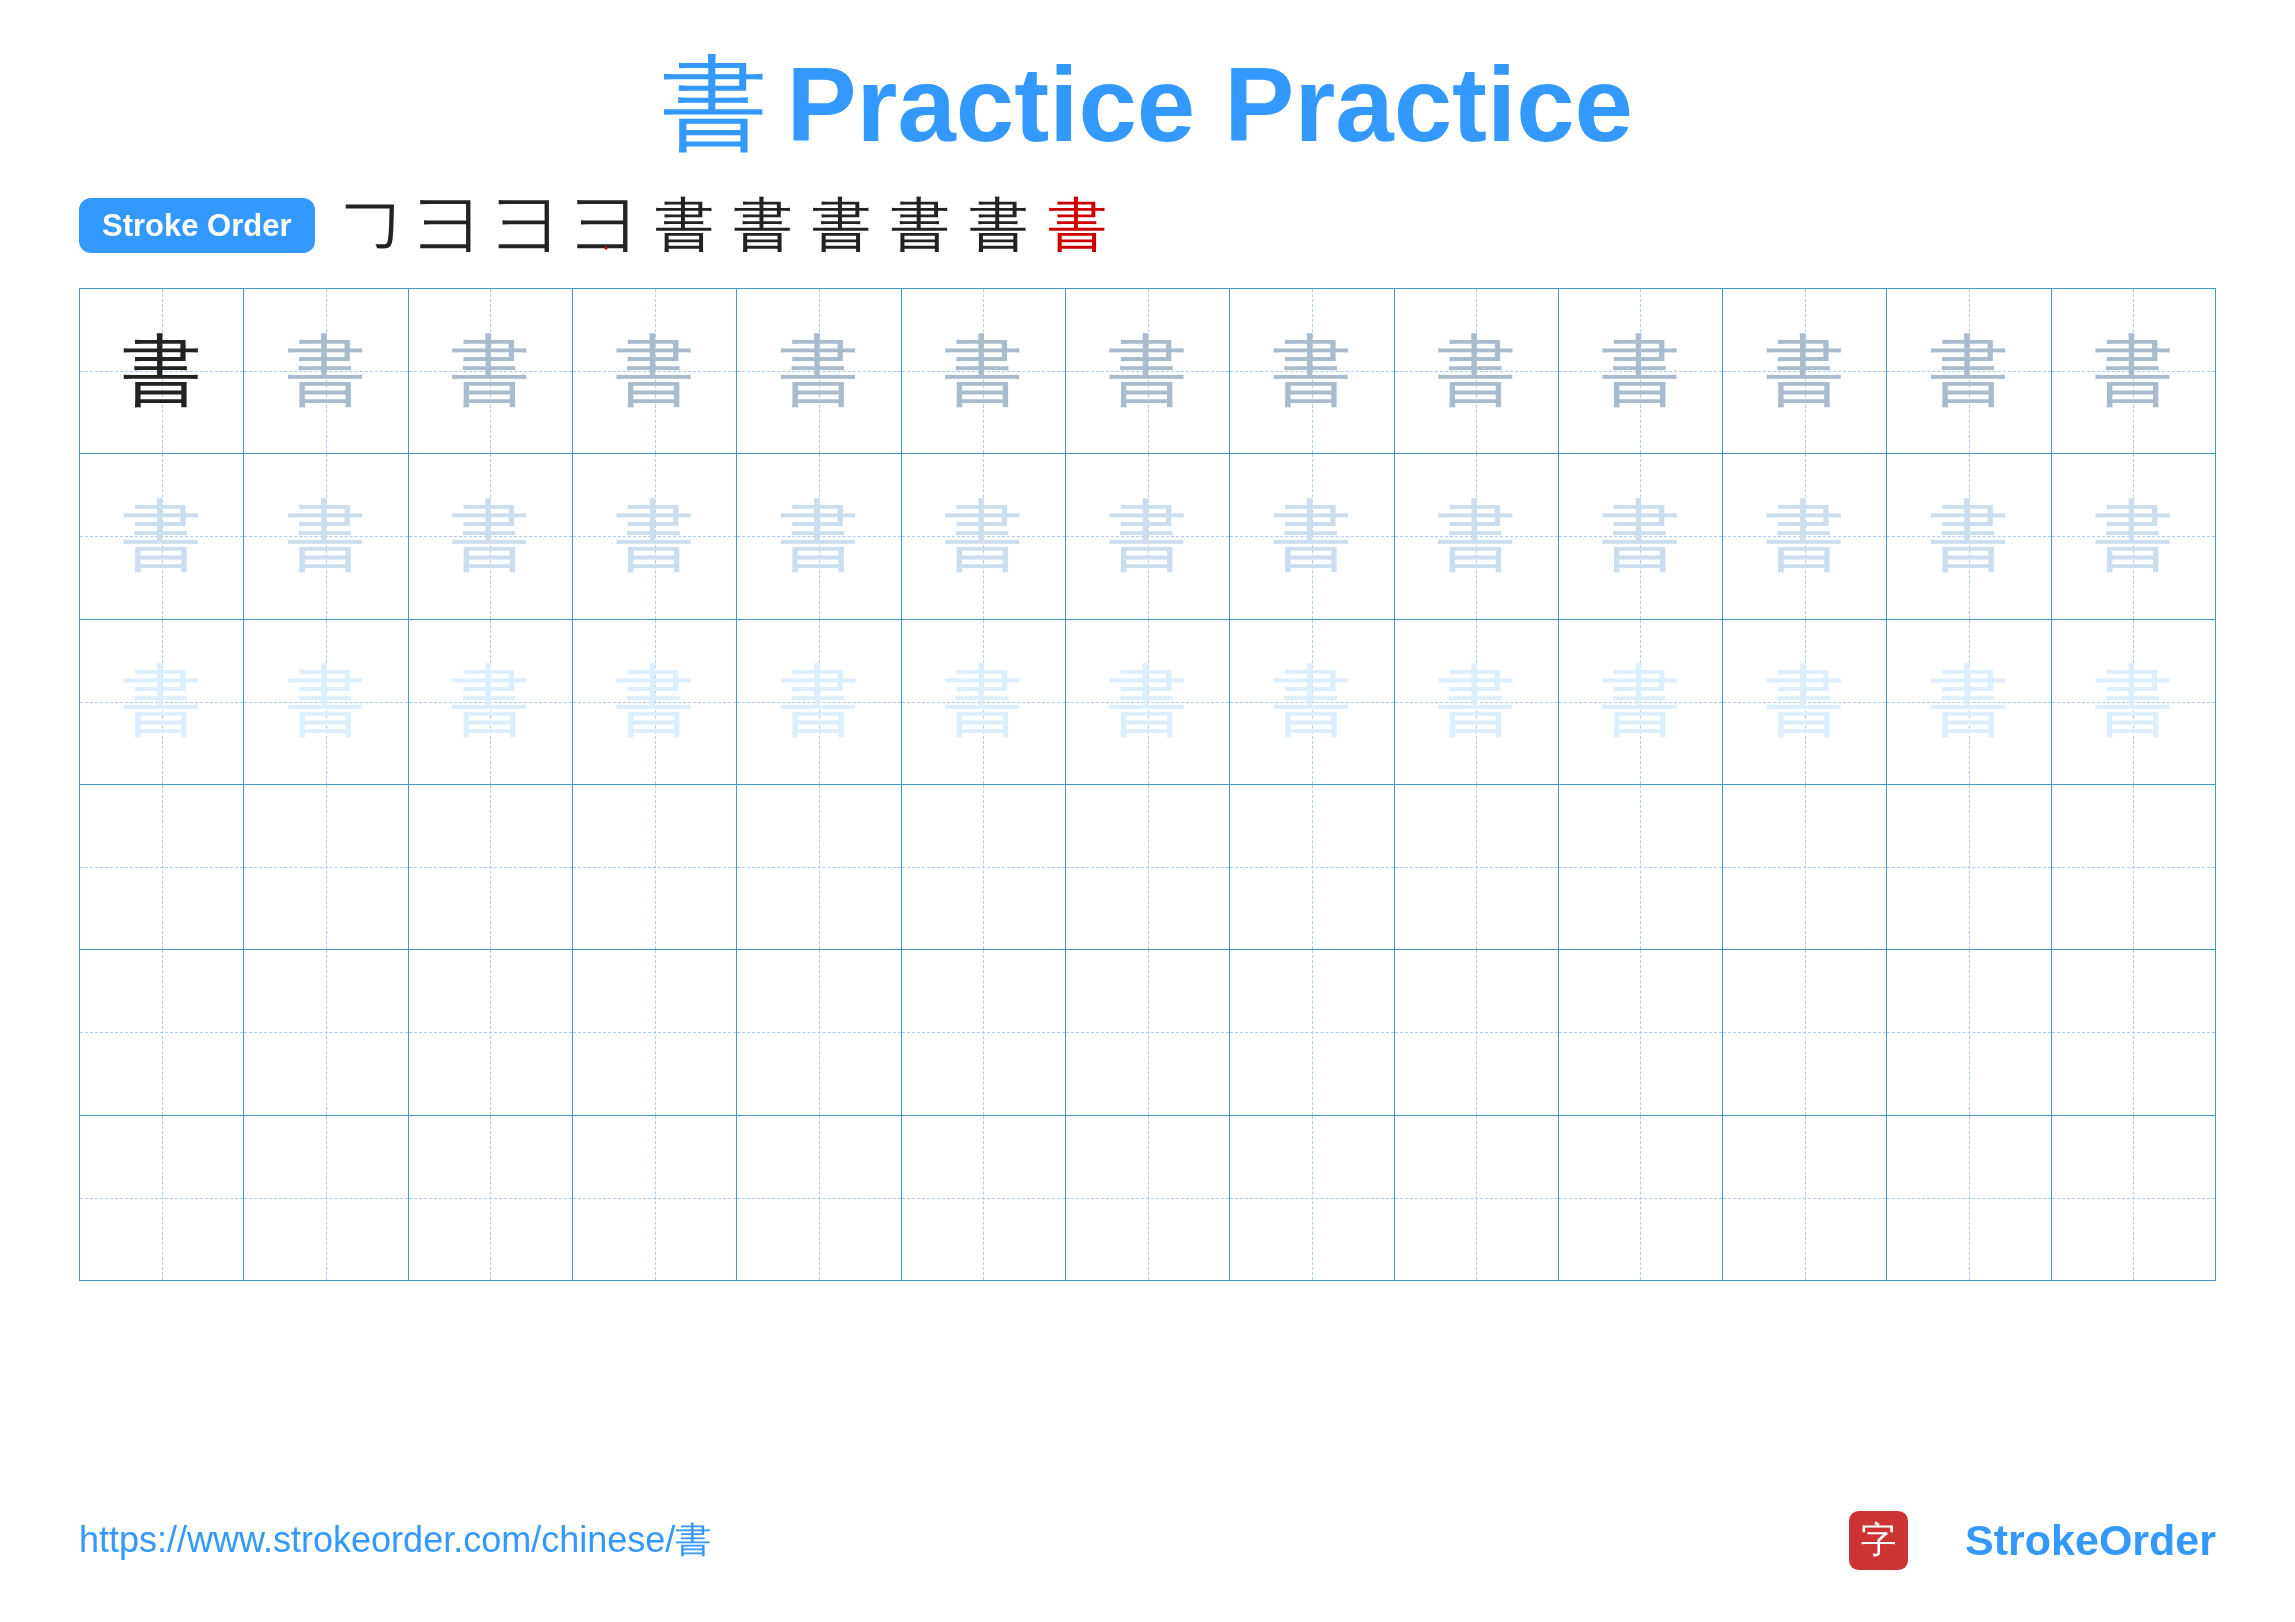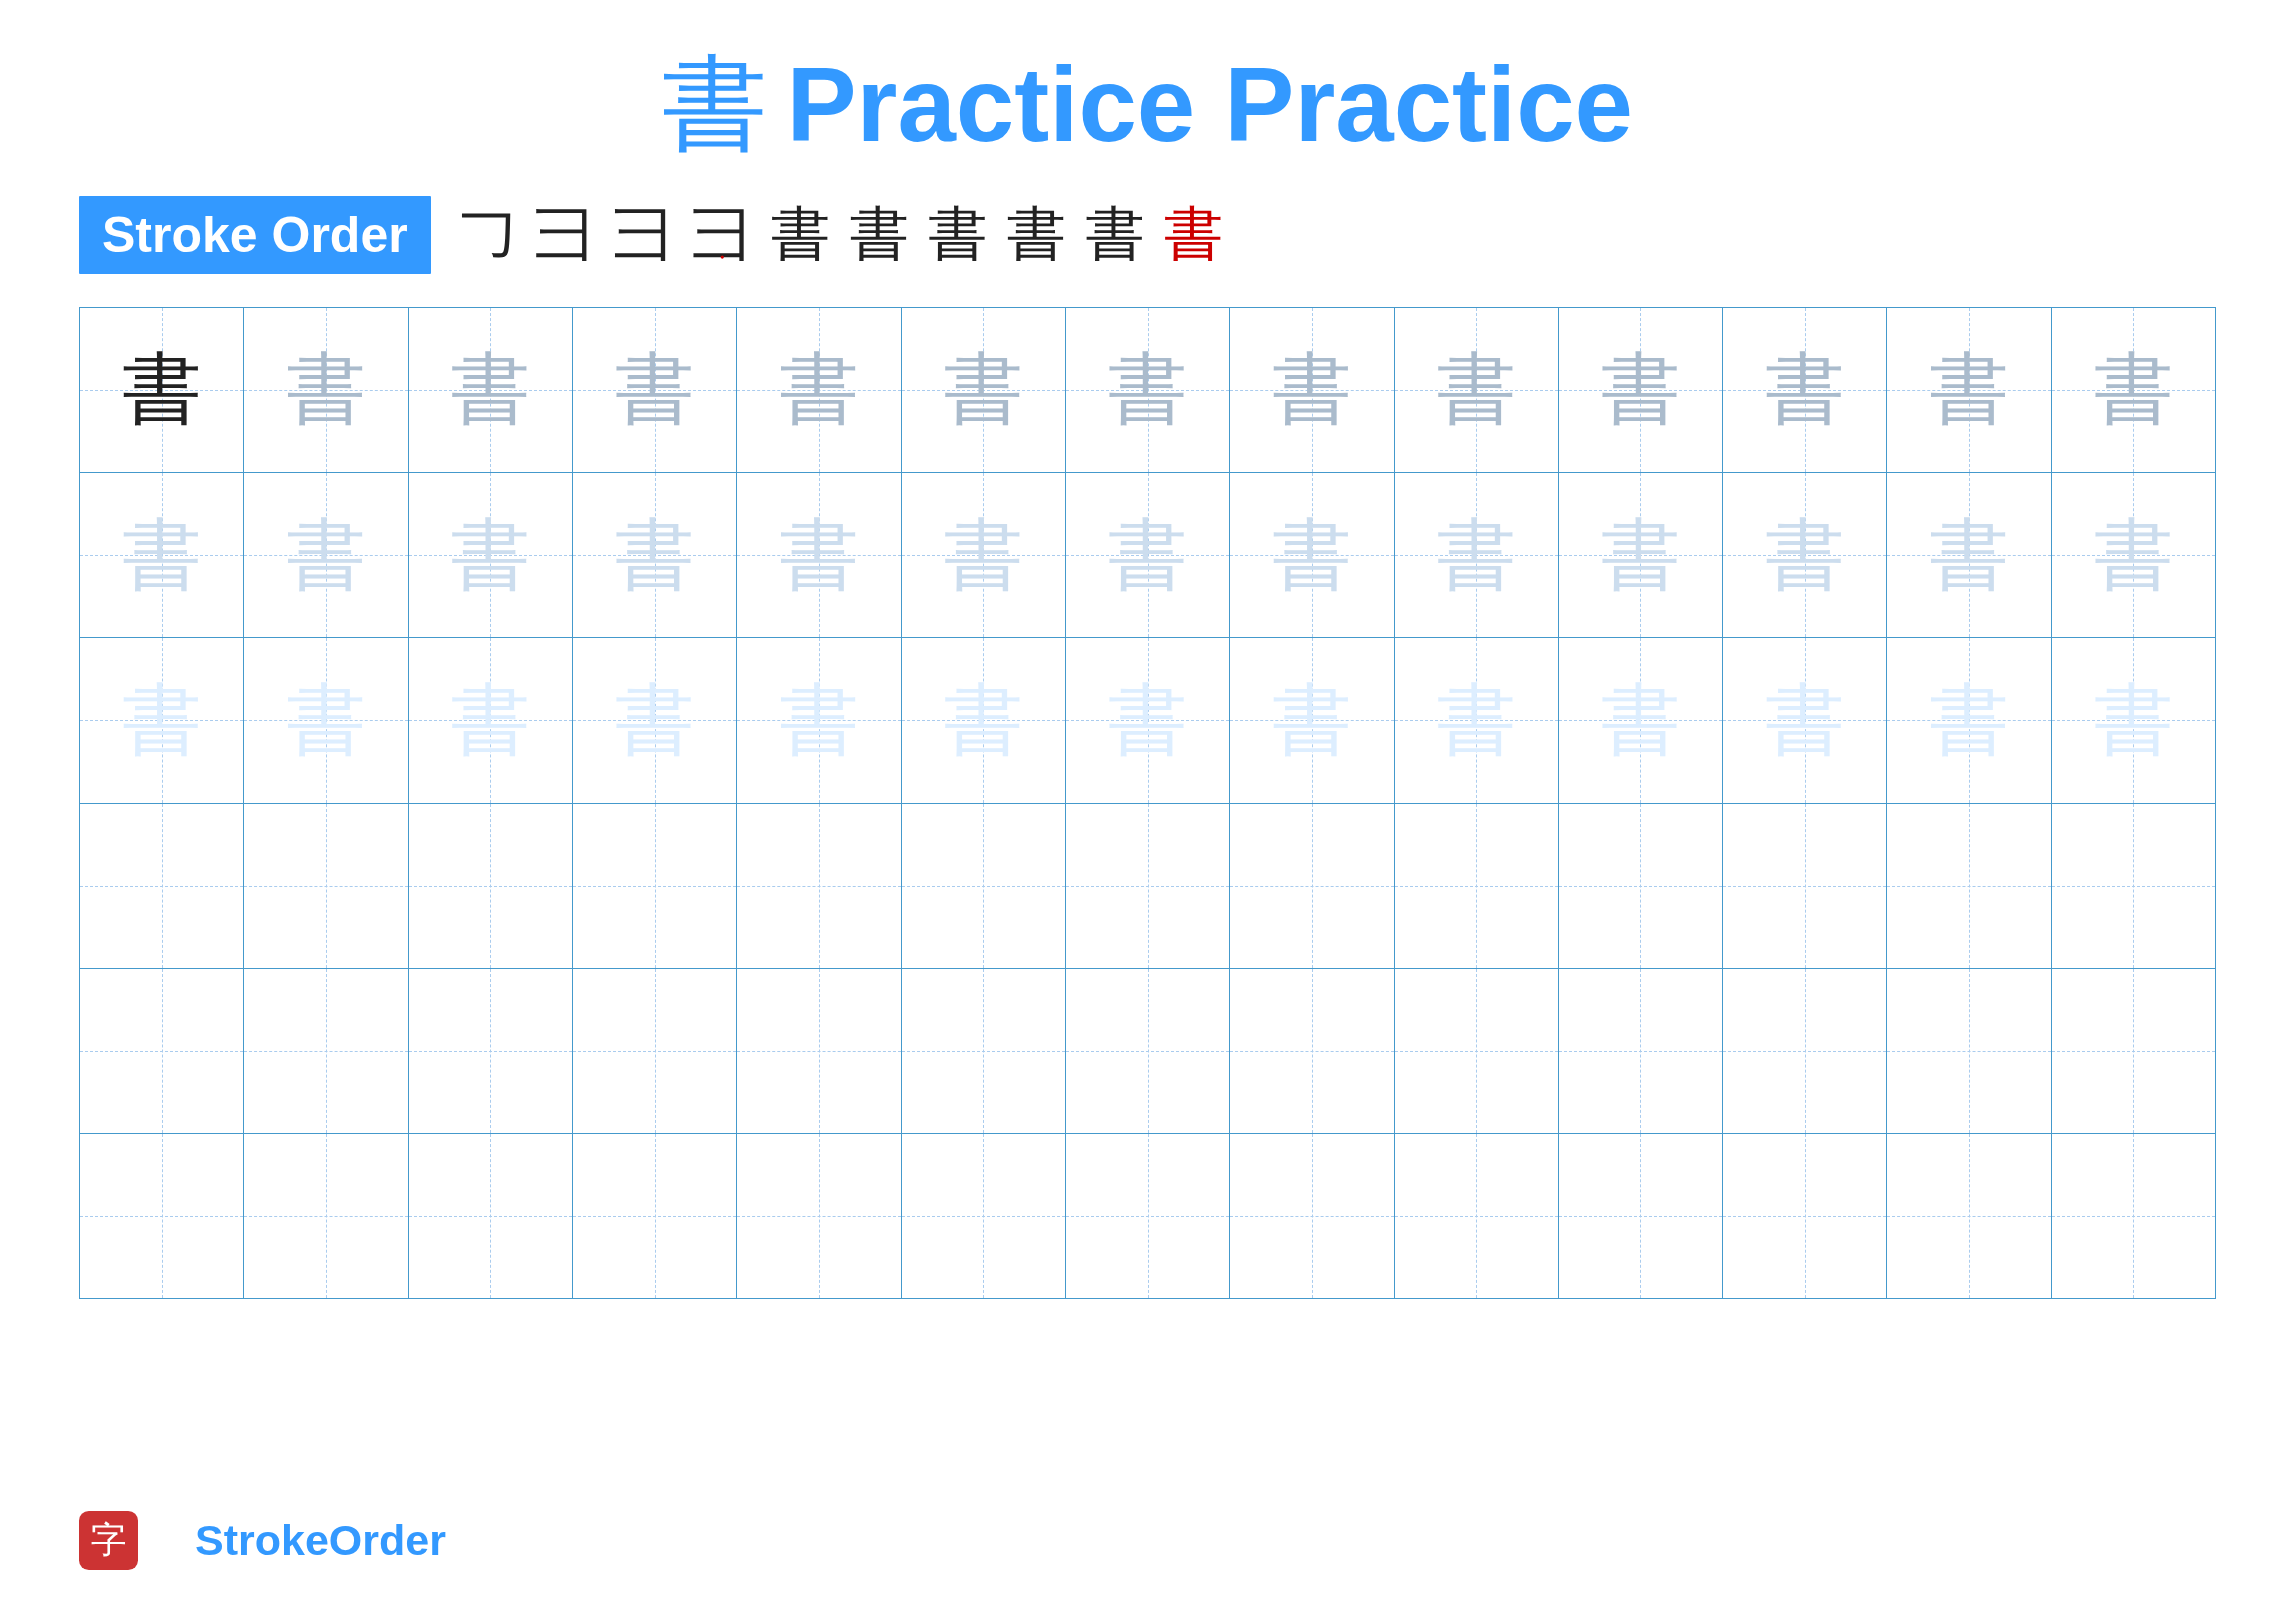--- a/index.html
+++ b/index.html
@@ -50,24 +50,24 @@
       display: flex;
       align-items: center;
       width: 100%;
       margin-bottom: 33px;
       gap: 26px;
     }
 
     .stroke-order-badge {
       background: #3399ff;
       color: white;
-      font-size: 50px;
+      font-size: 31px;
       font-weight: bold;
       padding: 9.8px 23px;
-      border-radius: 1px;
+      border-radius: 12px;
       white-space: nowrap;
       flex-shrink: 0;
     }
 
     .stroke-sequence {
       display: flex;
       align-items: center;
       gap: 19.6px;
       flex-wrap: nowrap;
     }
@@ -403,20 +403,21 @@
         <div class="grid-cell"></div>
         <div class="grid-cell"></div>
         <div class="grid-cell"></div>
         <div class="grid-cell"></div>
         <div class="grid-cell"></div>
         <div class="grid-cell"></div>
       </div>
     </div>
 
   <div class="footer">
+    <a class="footer-url" href="#">https://www.strokeorder.com/chinese/書</a>
     <div class="footer-logo">
       <div class="footer-logo-icon">
         <span>字</span>
       </div>
       <span class="footer-logo-text">
         <span>StrokeOrder</span>
       </span>
     </div>
   </div>
 

